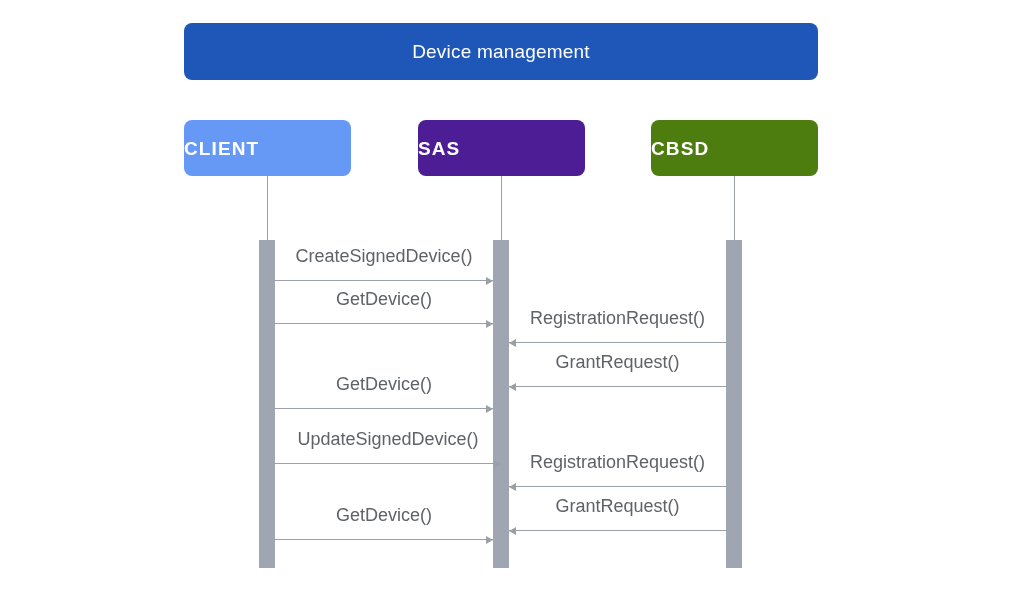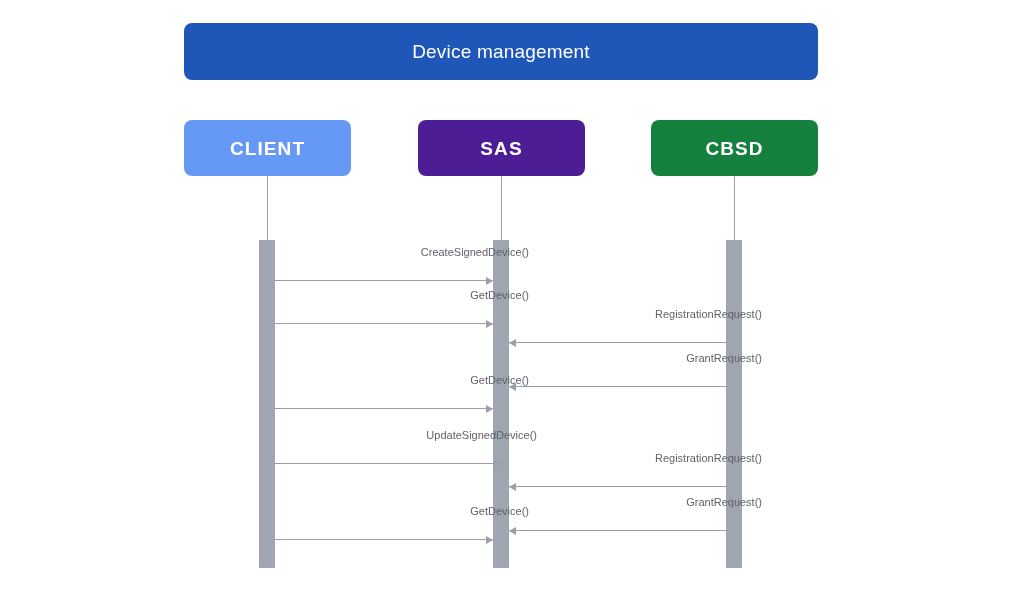--- a/index.html
+++ b/index.html
@@ -46,21 +46,21 @@
 
   
   .participant {
     position: absolute;
     top: 120px;
     width: 167px;
     height: 56px;
     border-radius: 8px;
     display: flex;
     align-items: center;
-    justify-content: center;
+    justify-content: flex-start;
     box-sizing: border-box;
   }
   .participant .participant-label {
     color: #ffffff;
     font-size: 19px;
     font-weight: 700;
     letter-spacing: 1.1px;
     line-height: 1;
   }
 
@@ -82,27 +82,26 @@
   
   .message {
     position: absolute;
     height: 34px;
   }
   .message .msg-label {
     position: absolute;
     left: 0;
     top: 0;
     width: 100%;
-    text-align: right;
+    text-align: center;
     color: #5f6368;
-    font-size: 11px;
+    font-size: 18px;
     font-weight: 400;
     line-height: 1;
     white-space: nowrap;
-    padding-left: 36px;
   }
   .message .msg-line {
     position: absolute;
     left: 0;
     bottom: 0;
     width: 100%;
     height: 1px;
     background: #9aa0a6;
   }
   .message .msg-arrow {
@@ -136,21 +135,21 @@
   <div class="lifeline" style="left:734px; height:64px;"></div>
 
   <div class="participant" style="left:184px; background:#6699F5;">
     <span class="participant-label">CLIENT</span>
   </div>
 
   <div class="participant" style="left:418px; background:#4c1d95;">
     <span class="participant-label">SAS</span>
   </div>
 
-  <div class="participant" style="left:651px; background:#15803d;">
+  <div class="participant" style="left:651px; background:#4d7c0f;">
     <span class="participant-label">CBSD</span>
   </div>
 
   <div class="activation-bar" style="left:259px; top:240px; height:328px;"></div>
   <div class="activation-bar" style="left:493px; top:240px; height:328px;"></div>
   <div class="activation-bar" style="left:726px; top:240px; height:328px;"></div>
 
   <div class="message dir-right" style="left:275px; top:247px; width:218px;">
     <span class="msg-label">CreateSignedDevice()</span>
     <div class="msg-line"></div>

